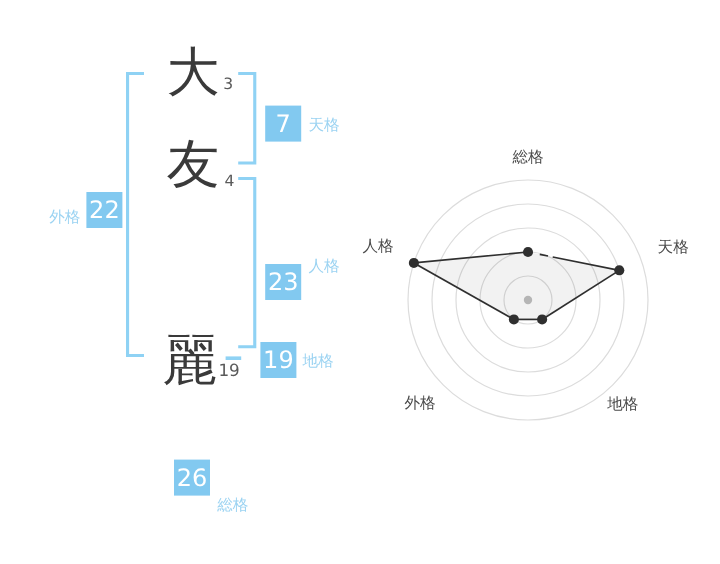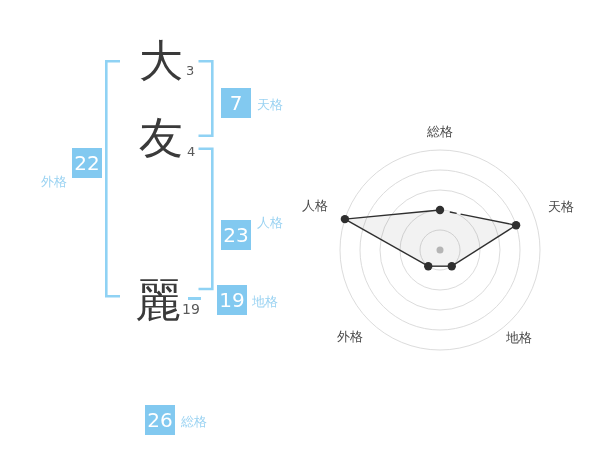--- a/index.html
+++ b/index.html
@@ -68,28 +68,28 @@
 <div class="abs kanji" style="left:137px;top:114px;font-size:44px;">友</div>
 <div class="abs strokes" style="left:187px;top:145px;">4</div>
 
 <div class="abs kanji" style="left:134px;top:276px;font-size:46px;">麗</div>
 <div class="abs strokes" style="left:182px;top:302px;font-size:14px;">19</div>
 
 <div class="abs kaku-box" style="left:221px;top:88px;">7</div>
 <div class="abs kaku-label" style="left:257px;top:98px;">天格</div>
 
 <div class="abs kaku-label" style="left:30px;top:175px;width:37px;text-align:right;">外格</div>
-<div class="abs kaku-box" style="left:72px;top:148px;text-align:center;">22</div>
+<div class="abs kaku-box" style="left:72px;top:160px;text-align:center;">22</div>
 
 <div class="abs kaku-box" style="left:221px;top:206px;margin-top:14px;">23</div>
 <div class="abs kaku-label" style="left:257px;top:216px;">人格</div>
 
 <div class="abs kaku-box" style="left:217px;top:285px;">19</div>
 <div class="abs kaku-label" style="left:252px;top:295px;">地格</div>
 
-<div class="abs kaku-box" style="left:145px;top:405px;">26</div>
+<div class="abs kaku-box" style="left:145px;top:383px;">26</div>
 <div class="abs kaku-label" style="left:181px;top:415px;">総格</div>
 
 <div class="abs radar-label" style="left:424px;top:125px;">総格</div>
 <div class="abs radar-label" style="left:545px;top:200px;">天格</div>
 <div class="abs radar-label" style="left:503px;top:331px;">地格</div>
 <div class="abs radar-label" style="left:334px;top:330px;">外格</div>
 <div class="abs radar-label" style="left:299px;top:199px;">人格</div>
 
 </body></html>

